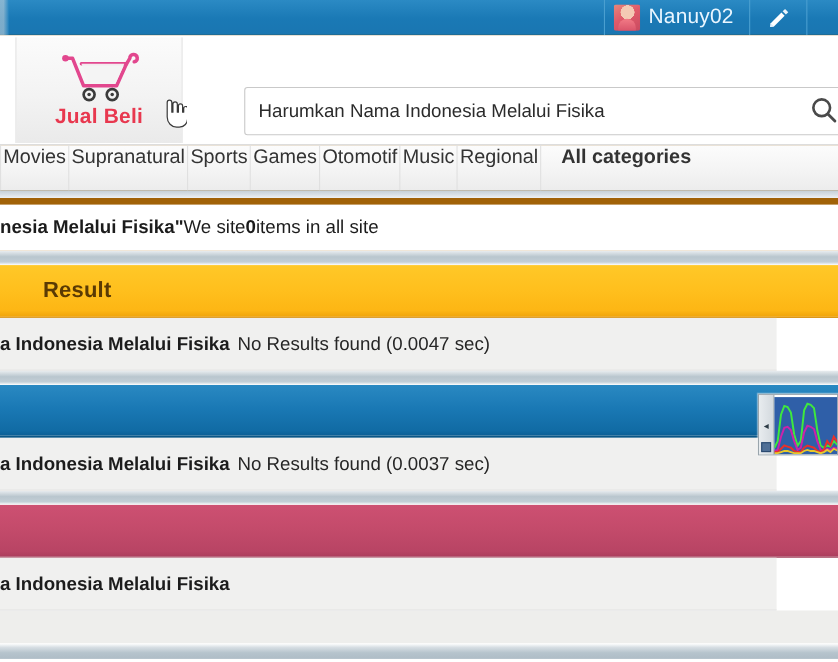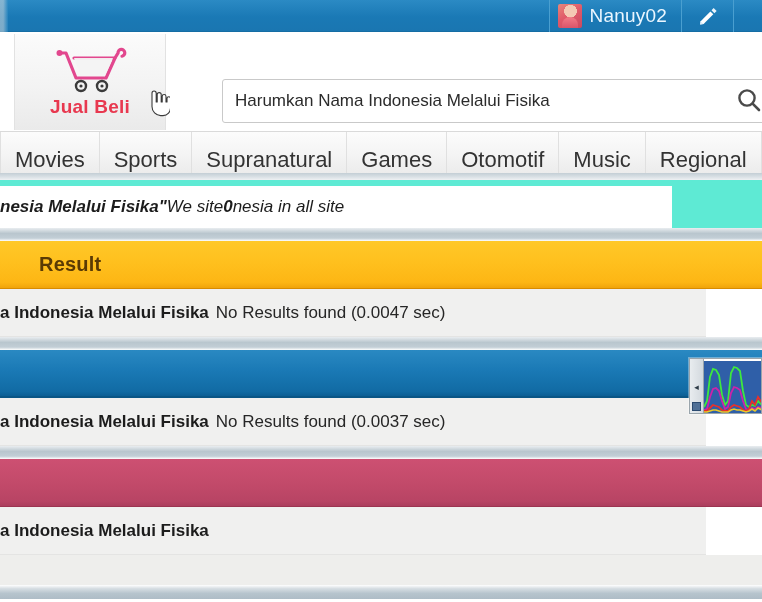--- a/index.html
+++ b/index.html
@@ -12,21 +12,21 @@
     background: #ffffff;
     font-family: "Liberation Sans", sans-serif;
     -webkit-font-smoothing: antialiased;
   }
 
   #page {
     position: relative;
     width: 762px;
     height: 602px;
     overflow: hidden;
-    background: #5eead4;
+    background: #a16207;
   }
 
   
   .topbar {
     position: absolute;
     left: 0; top: 0;
     width: 762px; height: 32px;
     background: linear-gradient(to bottom, #2b8ac4 0%, #1a79b5 55%, #1a76b1 100%);
     display: flex;
     align-items: stretch;
@@ -165,52 +165,51 @@
     position: absolute;
     left: 0; top: 131px;
     width: 762px; height: 42px;
     background: linear-gradient(to bottom, #fcfcfc 0%, #f5f5f5 50%, #ececec 100%);
     border-top: 1px solid #dadada;
     display: flex;
     align-items: stretch;
   }
   .nav-item {
     display: flex;
-    align-items: flex-end;
-    padding: 0 14px;
-    font-size: 22px;
+    align-items: flex-start;
+    padding: 0 2px;
+    font-size: 18px;
     color: #333333;
     white-space: nowrap;
     border-right: 1px solid #e0e0e0;
     cursor: pointer;
     background: transparent;
   }
   .nav-item:first-child { border-left: 1px solid #e0e0e0; }
   .nav-item.bold { font-weight: bold; padding-left: 18px; }
   .nav-item.allcats { border-right: none; }
   .nav-shadow {
     position: absolute;
     left: 0; top: 173px;
     width: 762px; height: 7px;
     background: linear-gradient(to bottom, #c3ced5 0%, #d9e0e5 55%, #eef1f3 100%);
   }
 
   
   .summary {
     position: absolute;
     left: 0; top: 186px;
-    width: 672px; height: 42px;
+    width: 762px; height: 42px;
     background: #ffffff;
     display: flex;
     align-items: center;
     font-size: 17px;
     color: #1c1c1c;
     white-space: nowrap;
     overflow: hidden;
-    font-style: italic;
   }
   .summary .q { font-weight: bold; }
   .summary .n { font-weight: bold; }
 
   
   .gap-strip {
     width: 762px;
     height: 13px;
     background: linear-gradient(to bottom, #e9edf0 0%, #b9c6ce 42%, #c2ced6 78%, #ffffff 100%);
   }
@@ -384,24 +383,24 @@
     </div>
 
     <a class="search-tips" href="#">Search T</a>
   </div>
 
   <div class="nav">
     <div class="nav-item">
       <span>Movies</span>
     </div>
     <div class="nav-item">
+      <span>Supranatural</span>
+    </div>
+    <div class="nav-item">
       <span>Sports</span>
-    </div>
-    <div class="nav-item">
-      <span>Supranatural</span>
     </div>
     <div class="nav-item">
       <span>Games</span>
     </div>
     <div class="nav-item">
       <span>Otomotif</span>
     </div>
     <div class="nav-item">
       <span>Music</span>
     </div>
@@ -412,21 +411,21 @@
       <span>All categories</span>
     </div>
   </div>
   <div class="nav-shadow"></div>
 
   <div class="summary">
     <span class="q">nesia Melalui Fisika</span>
       <span class="q">"</span>
       <span> We site </span>
       <span class="n">0</span>
-      <span> nesia in all site</span>
+      <span> items in all site</span>
   </div>
 
   <div class="body-area">
 
     <div class="gap-strip"></div>
     <div class="sec-bar yellow">
       <span class="sec-title">Result</span>
     </div>
     <div class="res-row">
       <span class="res-q">a Indonesia Melalui Fisika</span>

